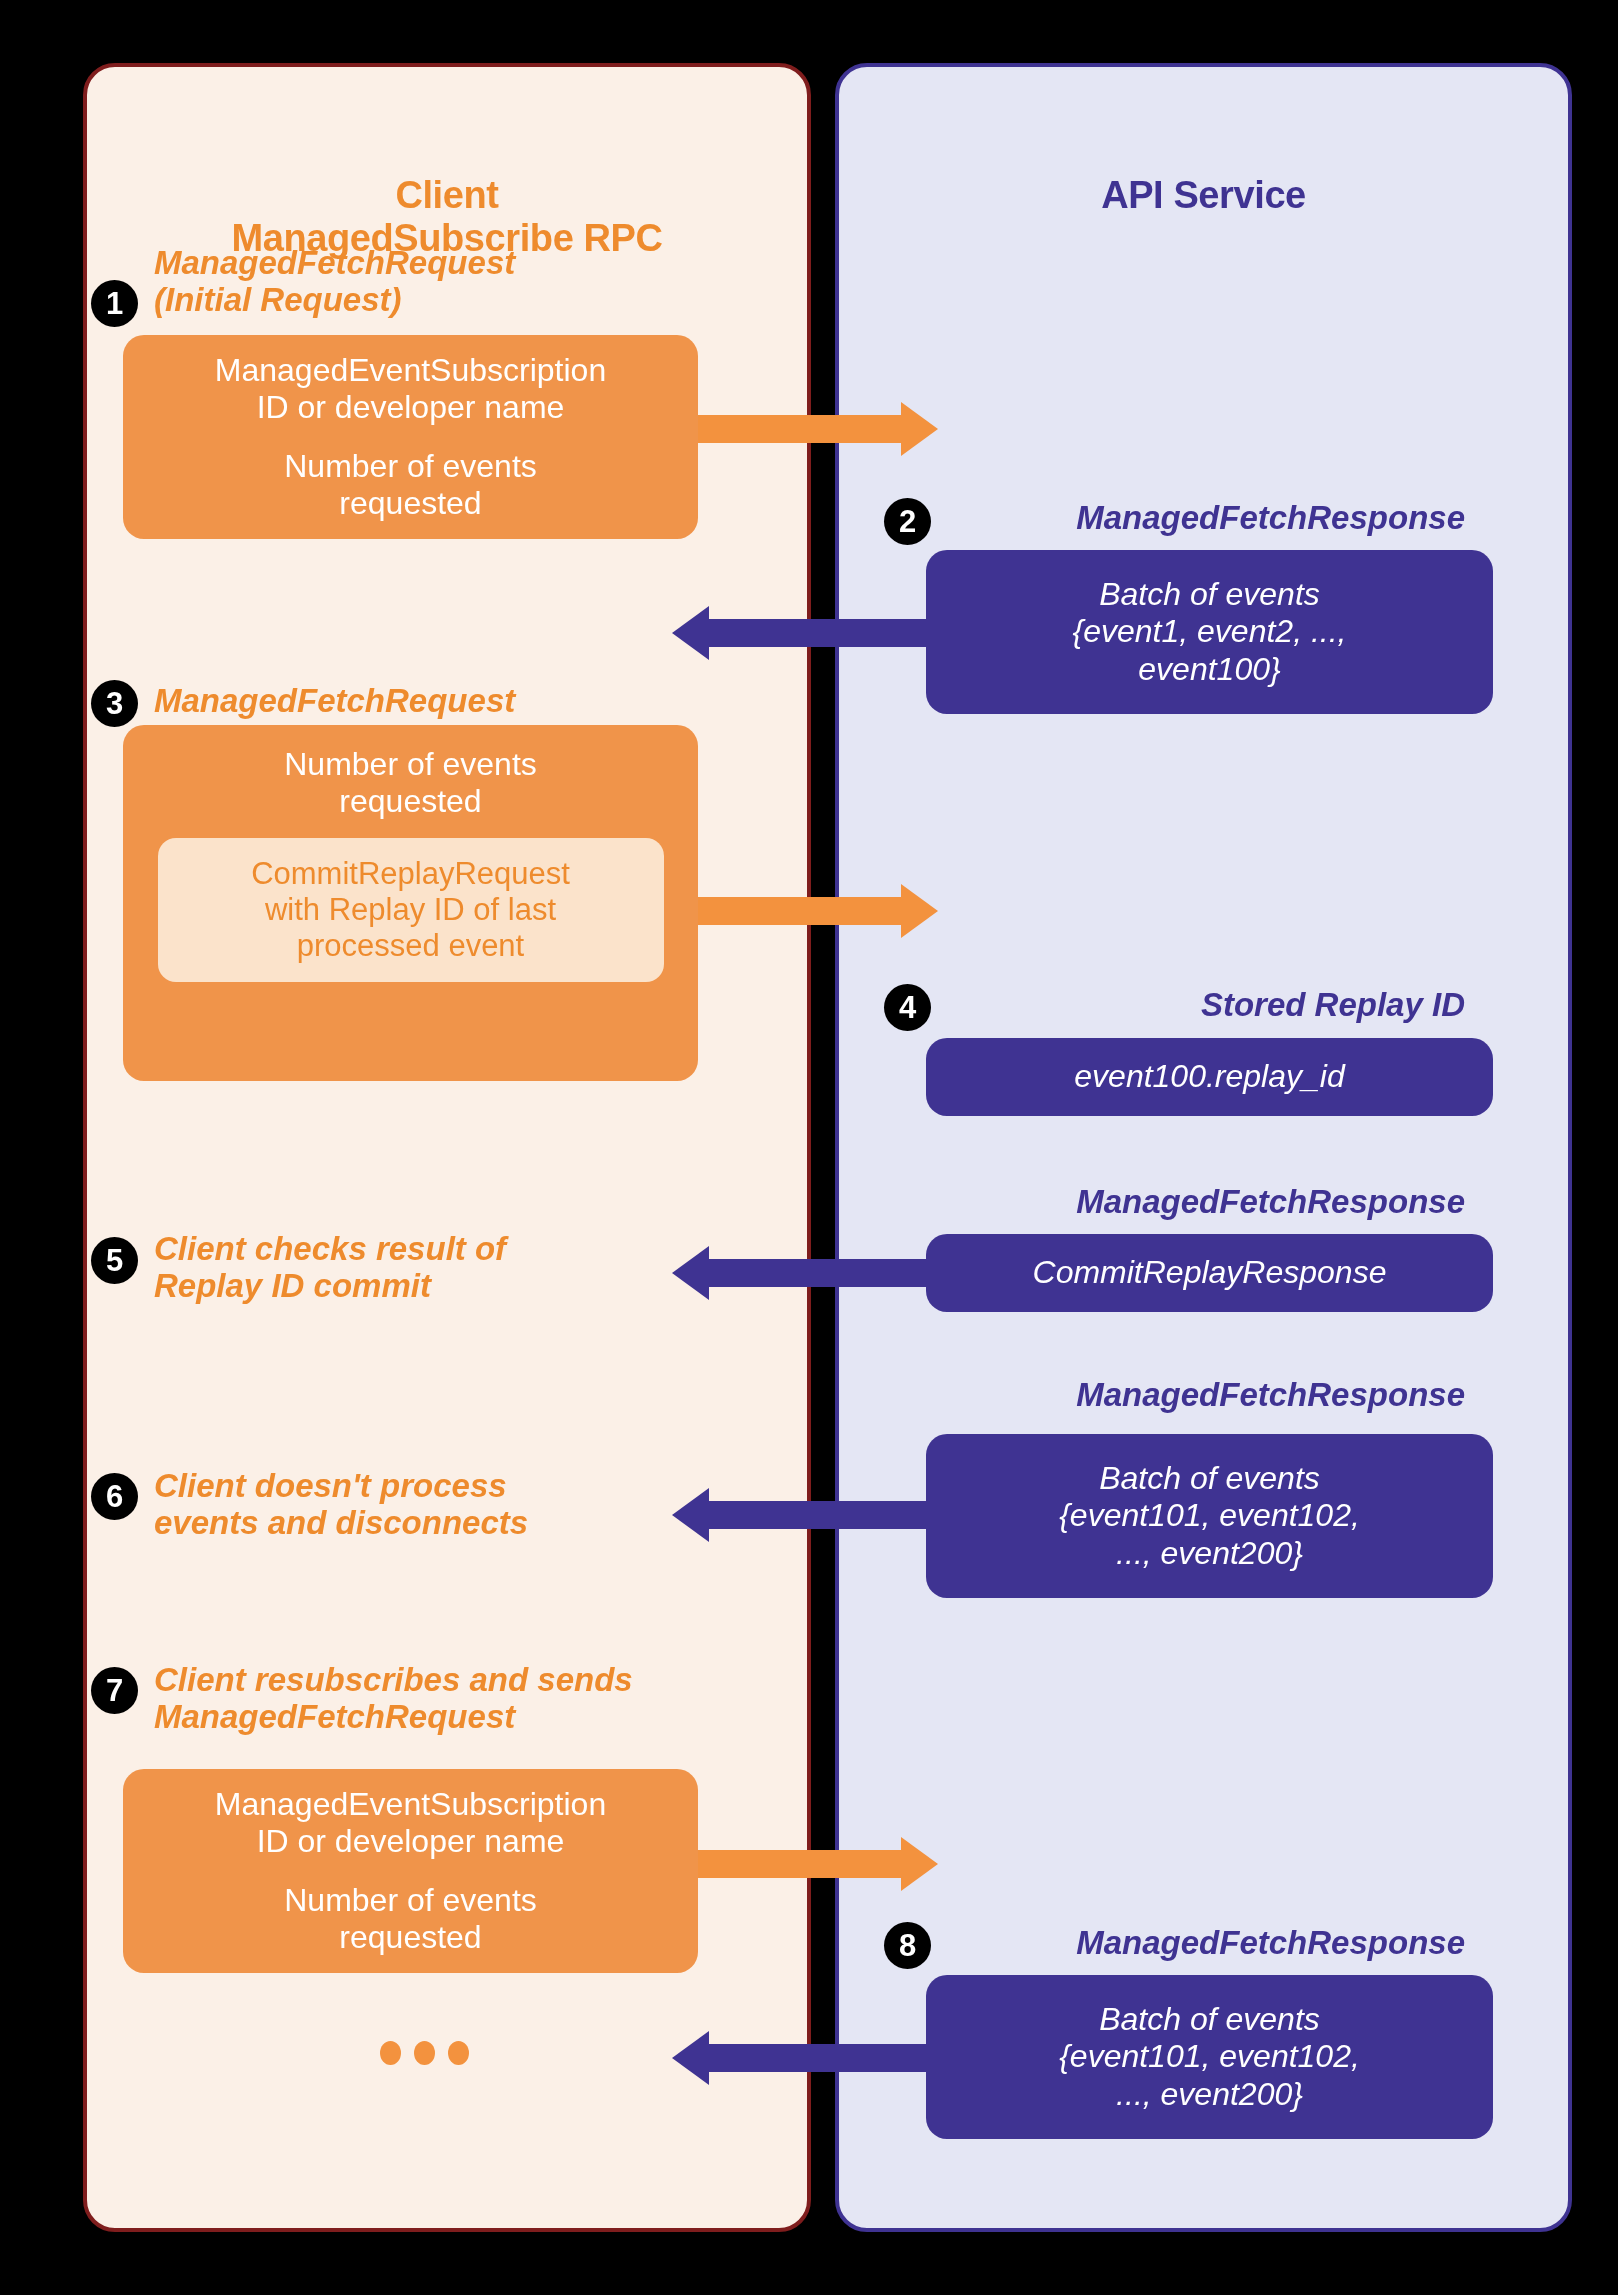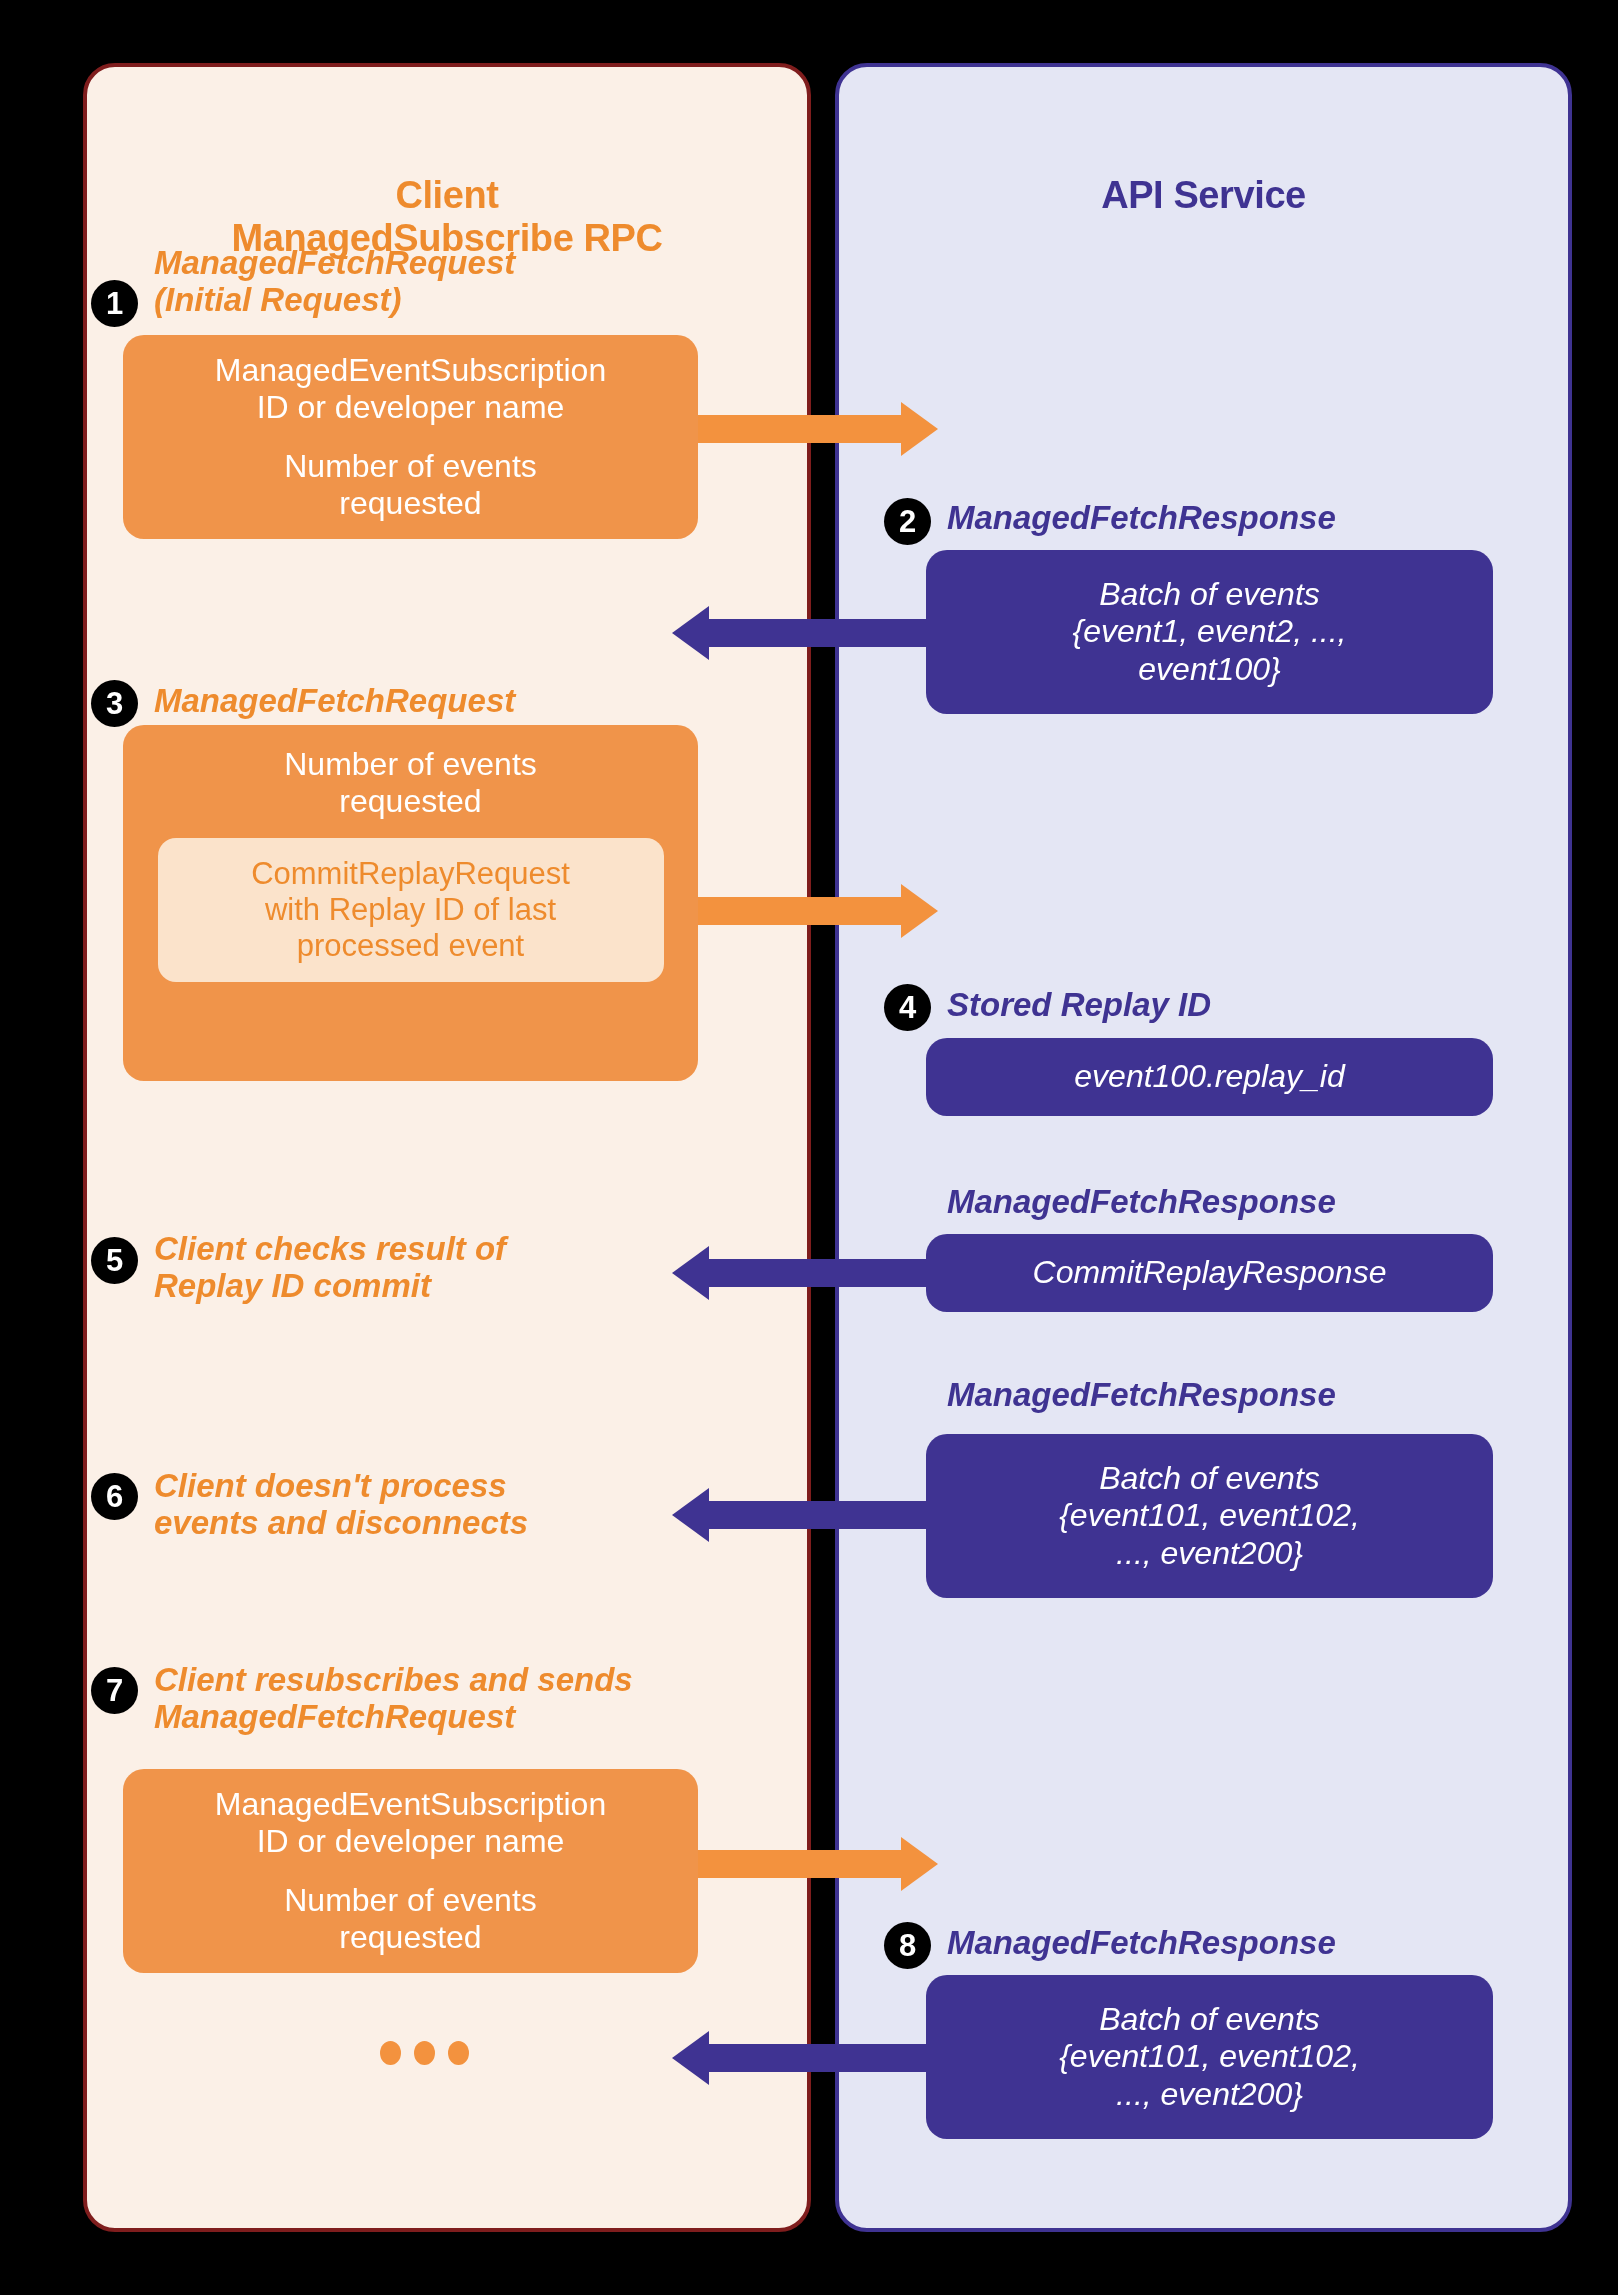--- a/index.html
+++ b/index.html
@@ -76,21 +76,21 @@
   
   .caption {
     position: absolute;
     font-style: italic;
     font-weight: bold;
     font-size: 33px;
     line-height: 1.13;
     z-index: 5;
   }
   .caption.orange { color: #EE8B2D; }
-  .caption.purple { color: #3F3392; }
+  .caption.purple { color: #3F3392; text-align: right; }
 
   
   .msgbox {
     position: absolute;
     box-sizing: border-box;
     border-radius: 21px;
     display: flex;
     flex-direction: column;
     align-items: center;
     justify-content: center;

